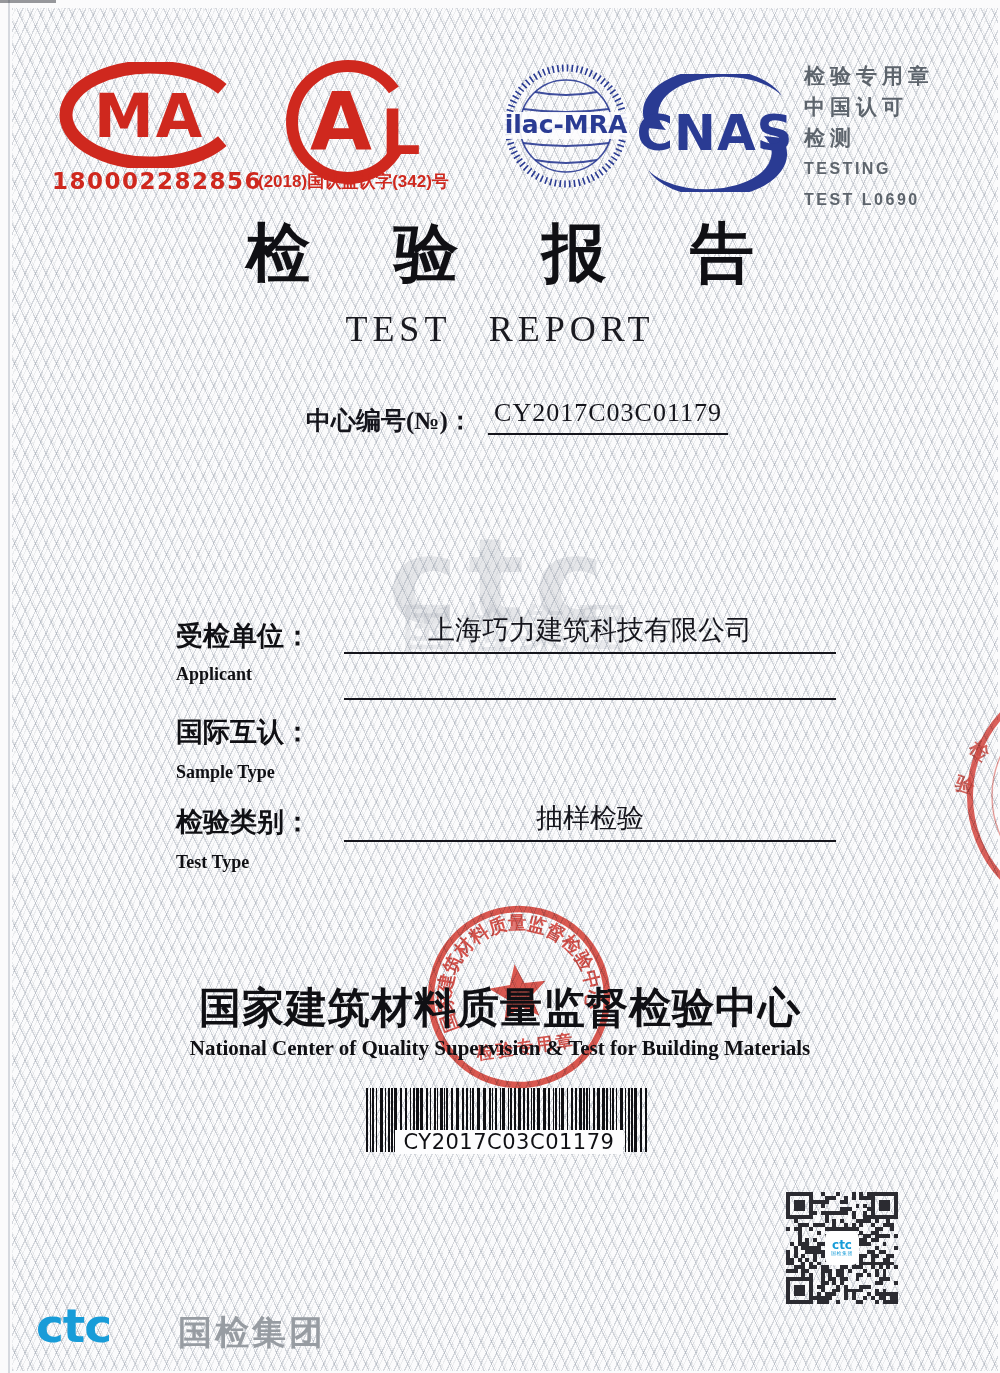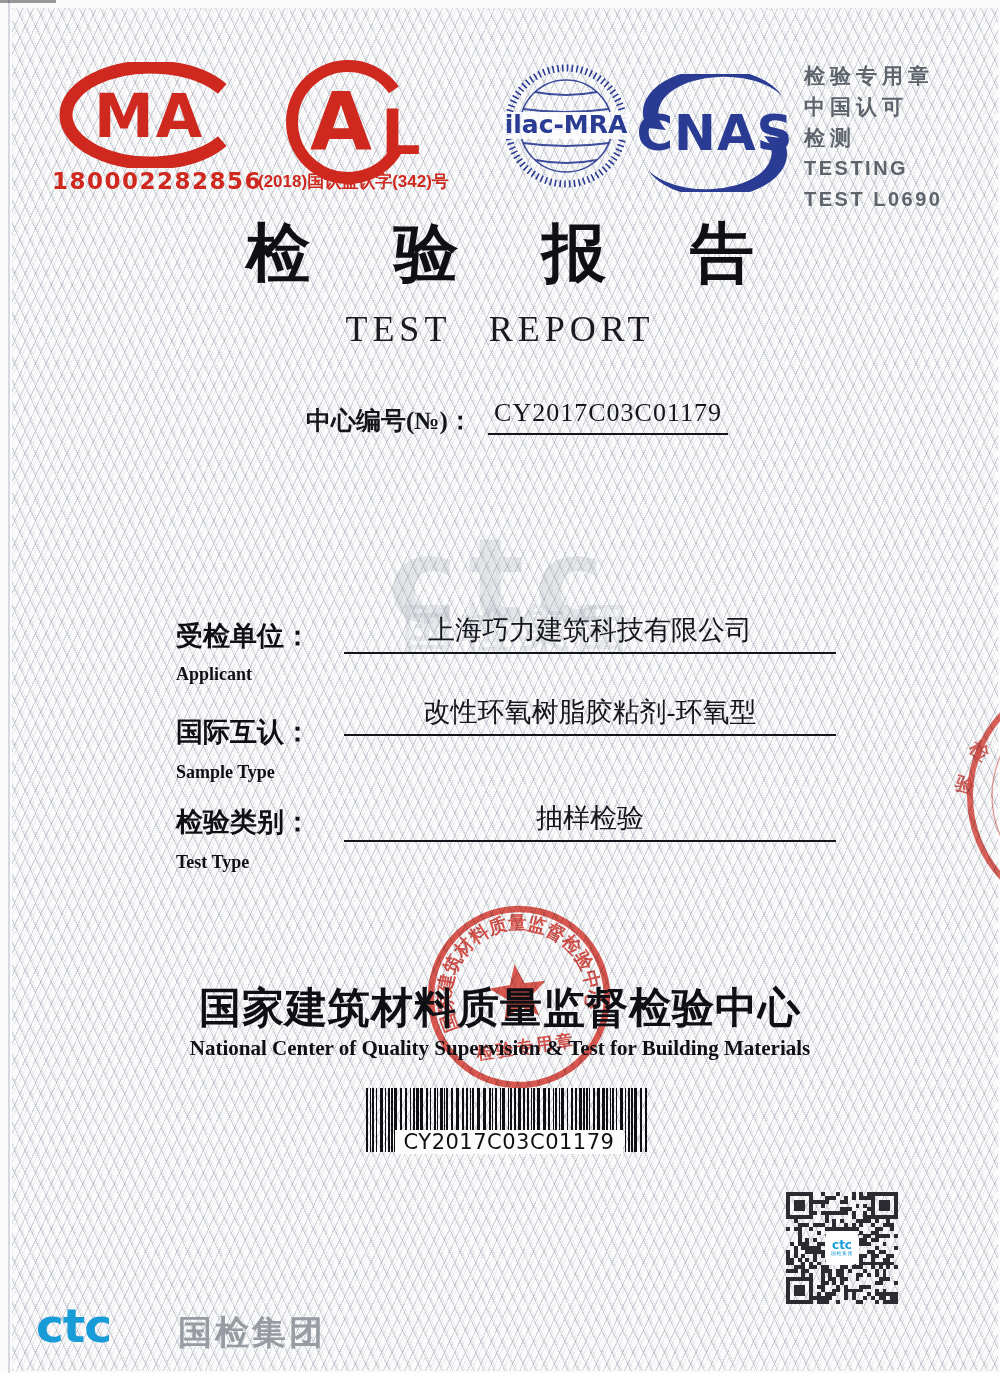--- a/index.html
+++ b/index.html
@@ -22,21 +22,21 @@
   }
   .edge-line{position:absolute;left:8px;top:0;width:2px;height:100%;background:#c9ced5;opacity:.75;z-index:1;}
   .corner-mark{position:absolute;left:0;top:0;width:56px;height:3px;background:#44464a;opacity:.55;z-index:6;}
 
   
   .red{color:#cf281e;}
   .cma-number{left:52px;top:168px;font-family:"DejaVu Sans","Liberation Sans",sans-serif;font-weight:bold;font-size:23px;letter-spacing:1.5px;z-index:2;}
   .cal-cert{left:258px;top:170px;font-family:"Liberation Sans",sans-serif;font-weight:bold;font-size:17px;white-space:nowrap;z-index:2;}
   .accred{left:804px;top:60px;z-index:2;color:#5d646c;font-family:"Liberation Sans","DejaVu Sans",sans-serif;font-weight:bold;}
   .accred .zh{font-size:21px;letter-spacing:5px;line-height:31px;}
-  .accred .en{font-size:20px;letter-spacing:2.5px;line-height:31px;}
+  .accred .en{font-size:16px;letter-spacing:2.5px;line-height:31px;}
 
   
   .title-zh{left:0;right:0;top:210px;text-align:center;z-index:2;font-weight:bold;font-size:64px;color:#101014;}
   .title-zh span{display:inline-block;letter-spacing:84px;margin-right:-84px;}
   .title-en{left:0;right:0;top:308px;text-align:center;z-index:2;font-size:36px;letter-spacing:5px;word-spacing:24px;color:#1a1a20;}
 
   
   .repno-label{left:306px;top:404px;font-size:25px;font-weight:bold;z-index:2;}
   .repno-value{left:488px;top:398px;width:240px;text-align:center;font-size:26px;letter-spacing:1px;
     border-bottom:2.5px solid #15151c;padding-bottom:5px;z-index:2;}
@@ -141,21 +141,20 @@
   <div class="abs f-value" style="top:612px" data-name="field-value">
     <span data-name="field-value-line">上海巧力建筑科技有限公司</span>
       <span data-name="field-value-line"></span>
   </div>
 </div>
 
 <div data-name="field-row-sample-name">
   <div class="abs f-label" style="left:176px;top:714px" data-name="field-label-zh">国际互认：</div>
   <div class="abs f-en" style="left:176px;top:762px" data-name="field-label-en">Sample Type</div>
   <div class="abs f-value" style="top:694px" data-name="field-value">
-    <span data-name="field-value-line">改性环氧树脂胶粘剂-环氧型</span>
   </div>
 </div>
 
 <div data-name="field-row-test-type">
   <div class="abs f-label" style="left:176px;top:804px" data-name="field-label-zh">检验类别：</div>
   <div class="abs f-en" style="left:176px;top:852px" data-name="field-label-en">Test Type</div>
   <div class="abs f-value" style="top:800px" data-name="field-value">
     <span data-name="field-value-line">抽样检验</span>
       <span data-name="field-value-line"></span>
   </div>

